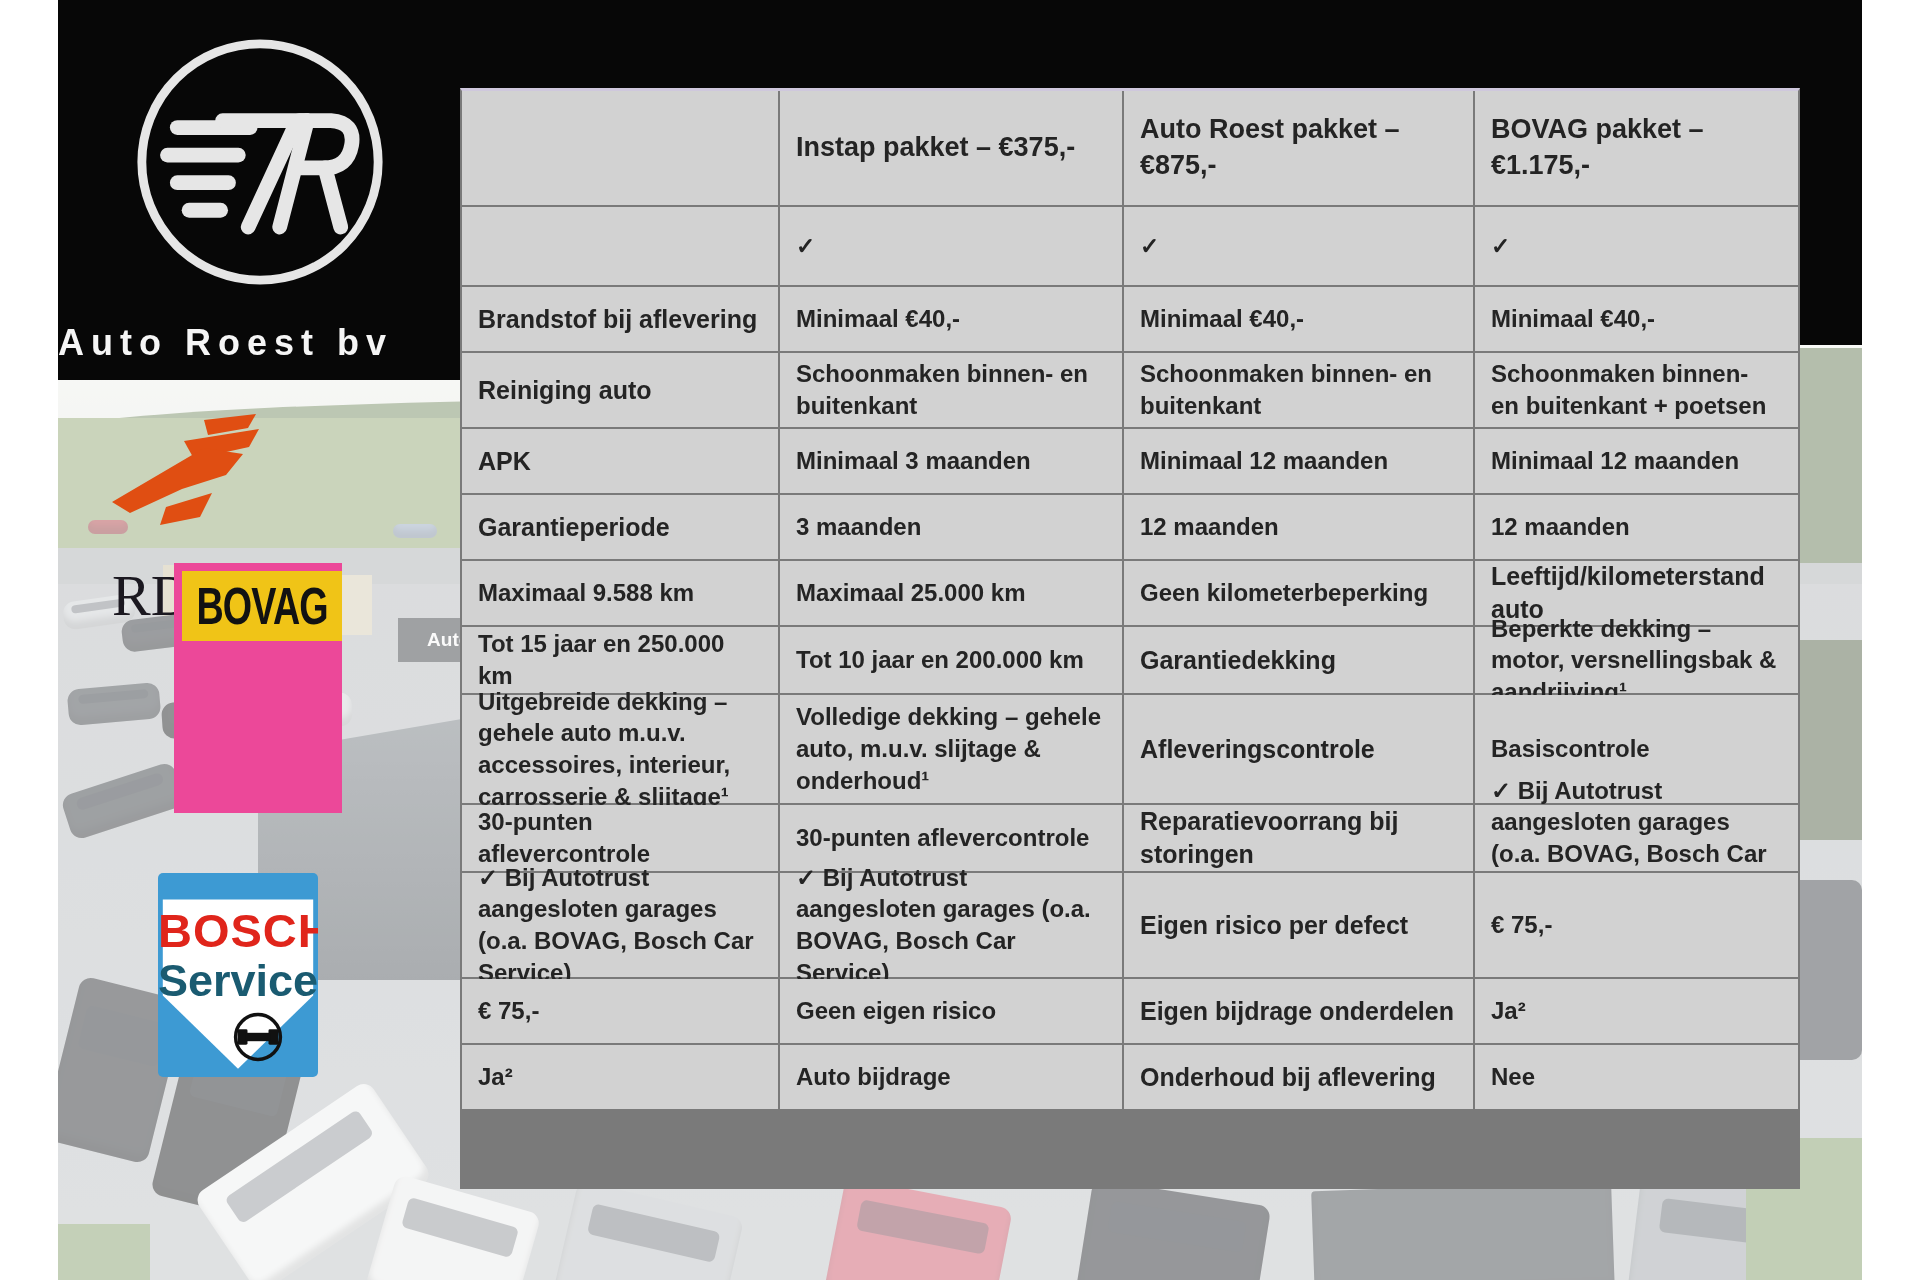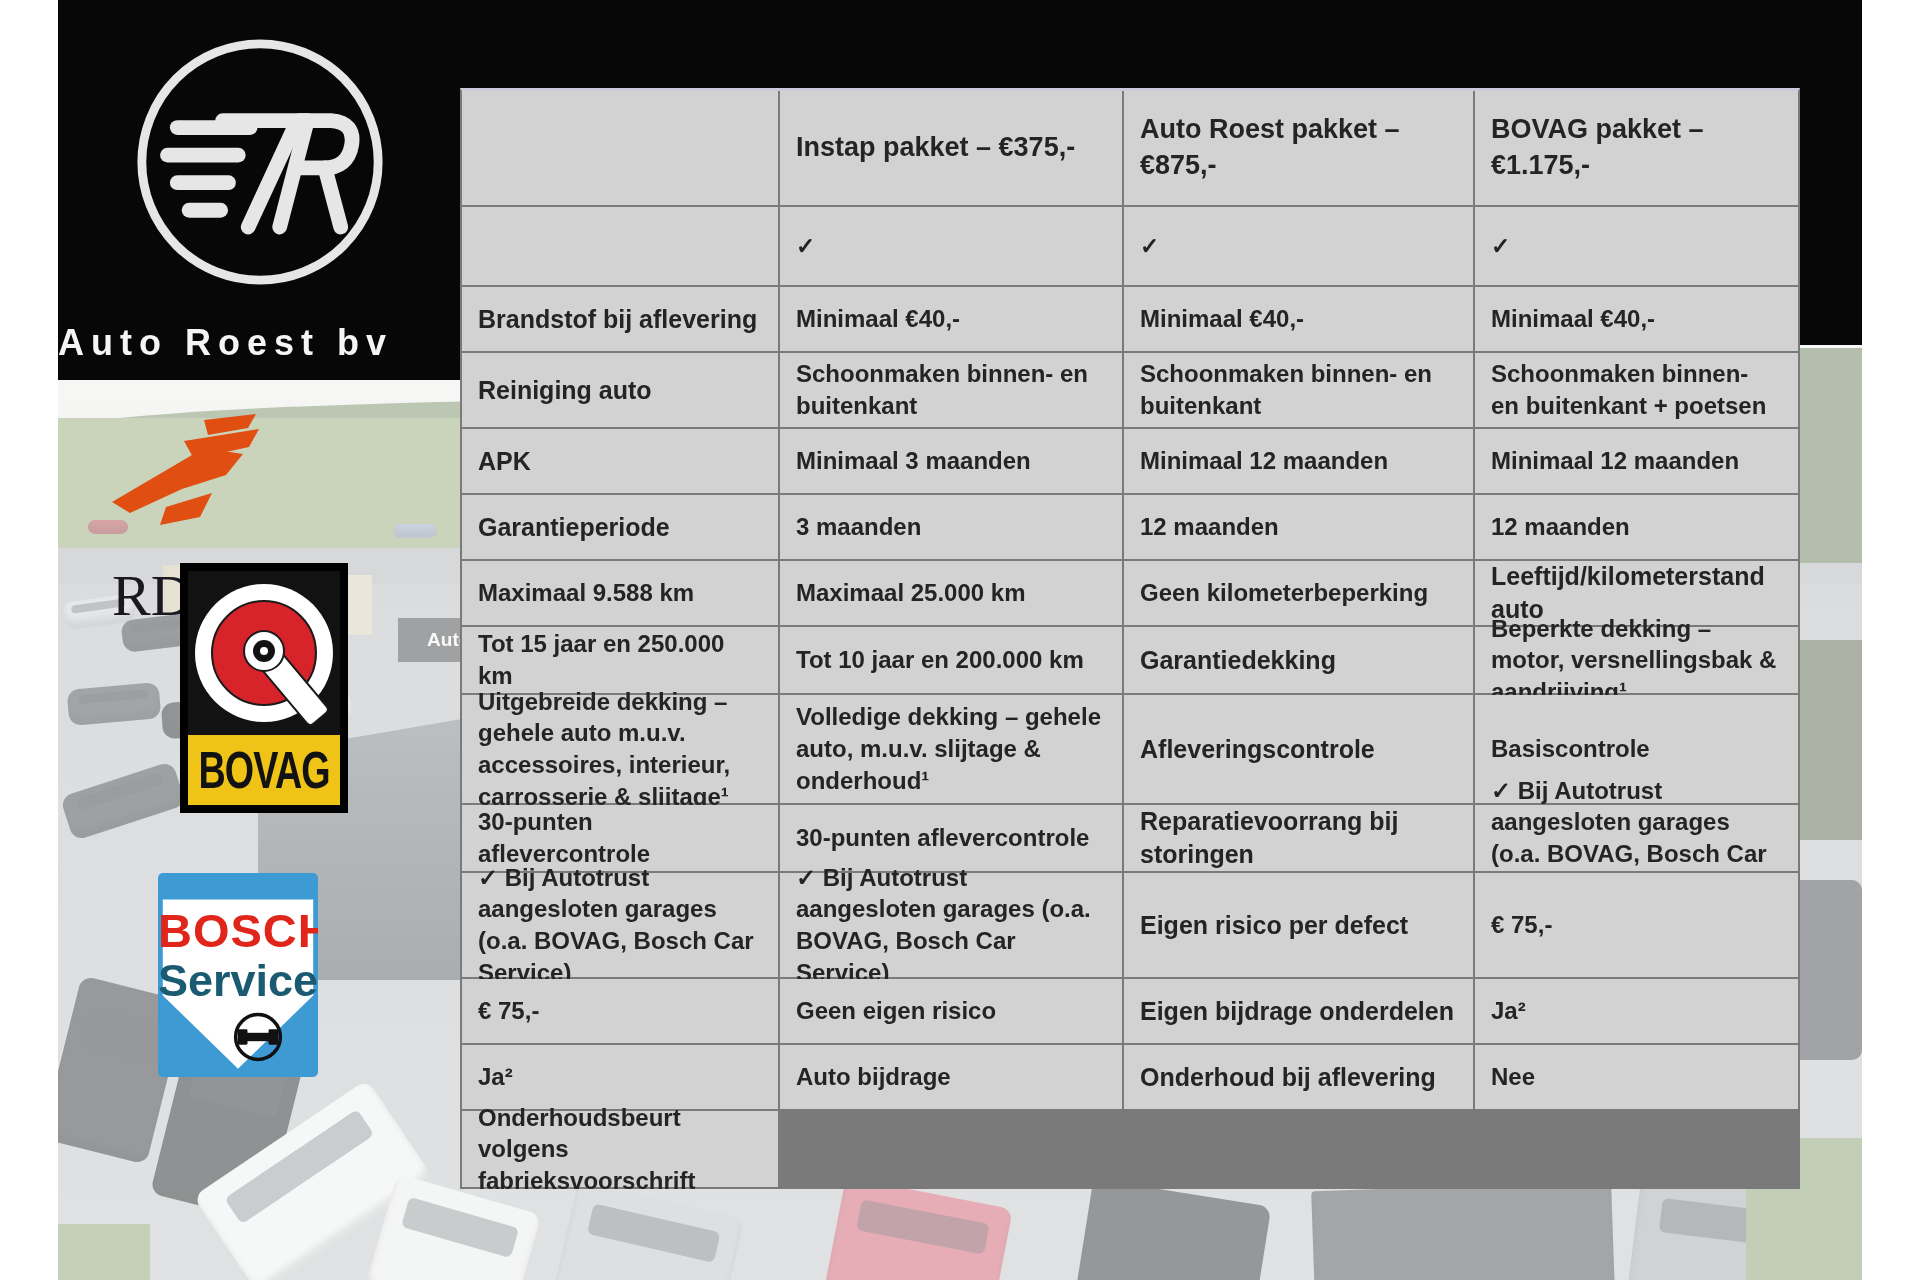--- a/index.html
+++ b/index.html
@@ -41,22 +41,22 @@
   .ar-mark{position:absolute;left:132px;top:34px;width:256px;height:256px;}
   .ar-name{position:absolute;left:58px;top:322px;width:402px;color:#f5f5f5;
            font-size:36px;font-weight:bold;letter-spacing:7px;}
 
   
   .rdw{position:absolute;left:108px;top:410px;display:flex;align-items:flex-start;flex-direction:column;}
   .rdw svg{width:160px;height:138px;}
   .rdw-text{font-family:"Liberation Serif", serif;font-size:58px;color:#1b1820;margin:14px 0 0 4px;}
 
   
-  .bovag{position:absolute;left:180px;top:563px;width:168px;height:250px;background:#000000;
-         box-sizing:border-box;padding:8px;display:flex;flex-direction:column;}
+  .bovag{position:absolute;left:174px;top:563px;width:168px;height:250px;background:#ec4899;
+         box-sizing:border-box;padding:8px;display:flex;flex-direction:row;}
   .bovag-top{position:relative;flex:1;background:#121212;overflow:hidden;}
   .bovag-ring{position:absolute;left:50%;top:50%;width:138px;height:138px;margin:-69px 0 0 -69px;
               background:#ffffff;border-radius:50%;}
   .bovag-red{position:absolute;left:50%;top:50%;width:106px;height:106px;margin:-53px 0 0 -53px;
              background:#d7242a;border-radius:50%;border:2px solid #1a1a1a;box-sizing:border-box;}
   .bovag-handle{position:absolute;left:50%;top:50%;width:24px;height:88px;margin:-6px 0 0 -12px;
                 background:#ffffff;border:2px solid #1a1a1a;border-radius:6px;
                 transform:rotate(-40deg);transform-origin:50% 8%;}
   .bovag-center{position:absolute;left:50%;top:50%;width:42px;height:42px;margin:-23px 0 0 -21px;
                 background:#ffffff;border-radius:50%;border:2px solid #1a1a1a;box-sizing:border-box;
@@ -250,16 +250,15 @@
     <div class="cell">€ 75,-</div>
     <div class="cell">Geen eigen risico</div>
 
     <div class="cell label-cell">Eigen bijdrage onderdelen</div>
     <div class="cell">Ja²</div>
     <div class="cell">Ja²</div>
     <div class="cell">Auto bijdrage</div>
 
     <div class="cell label-cell">Onderhoud bij aflevering</div>
     <div class="cell">Nee</div>
-    <div class="cell">Onderhoudsbeurt volgens fabrieksvoorschrift</div>
   </div>
 
 </div>
 
 </body></html>

